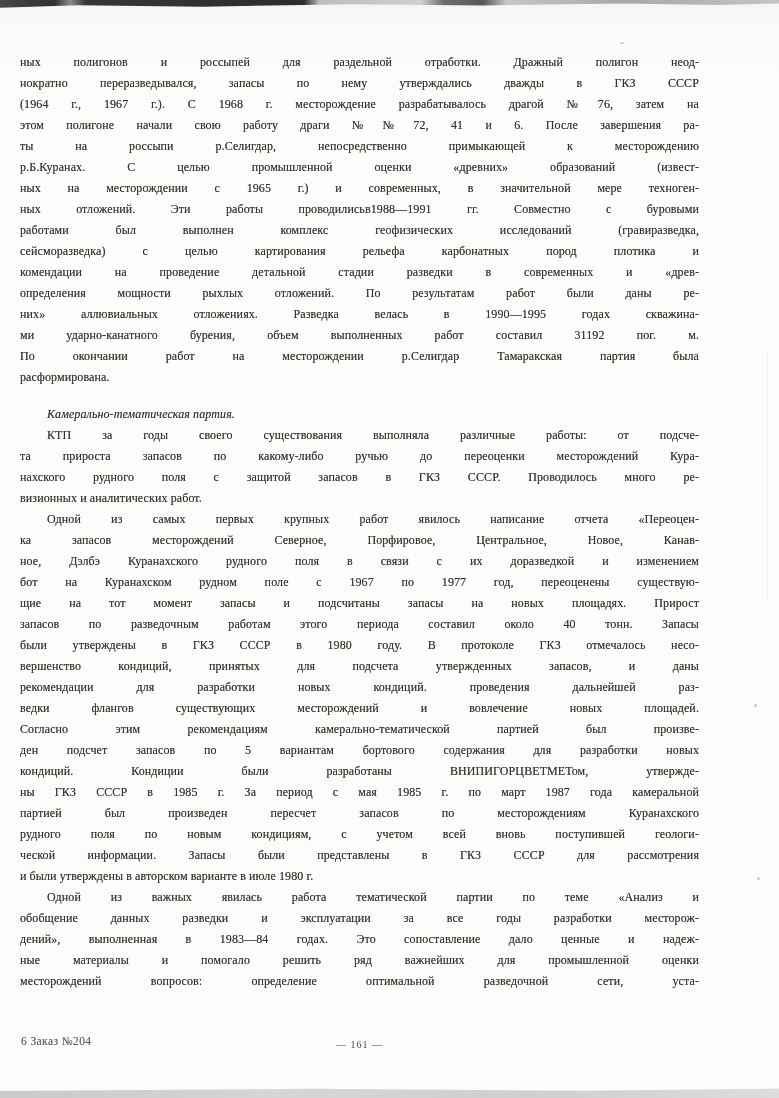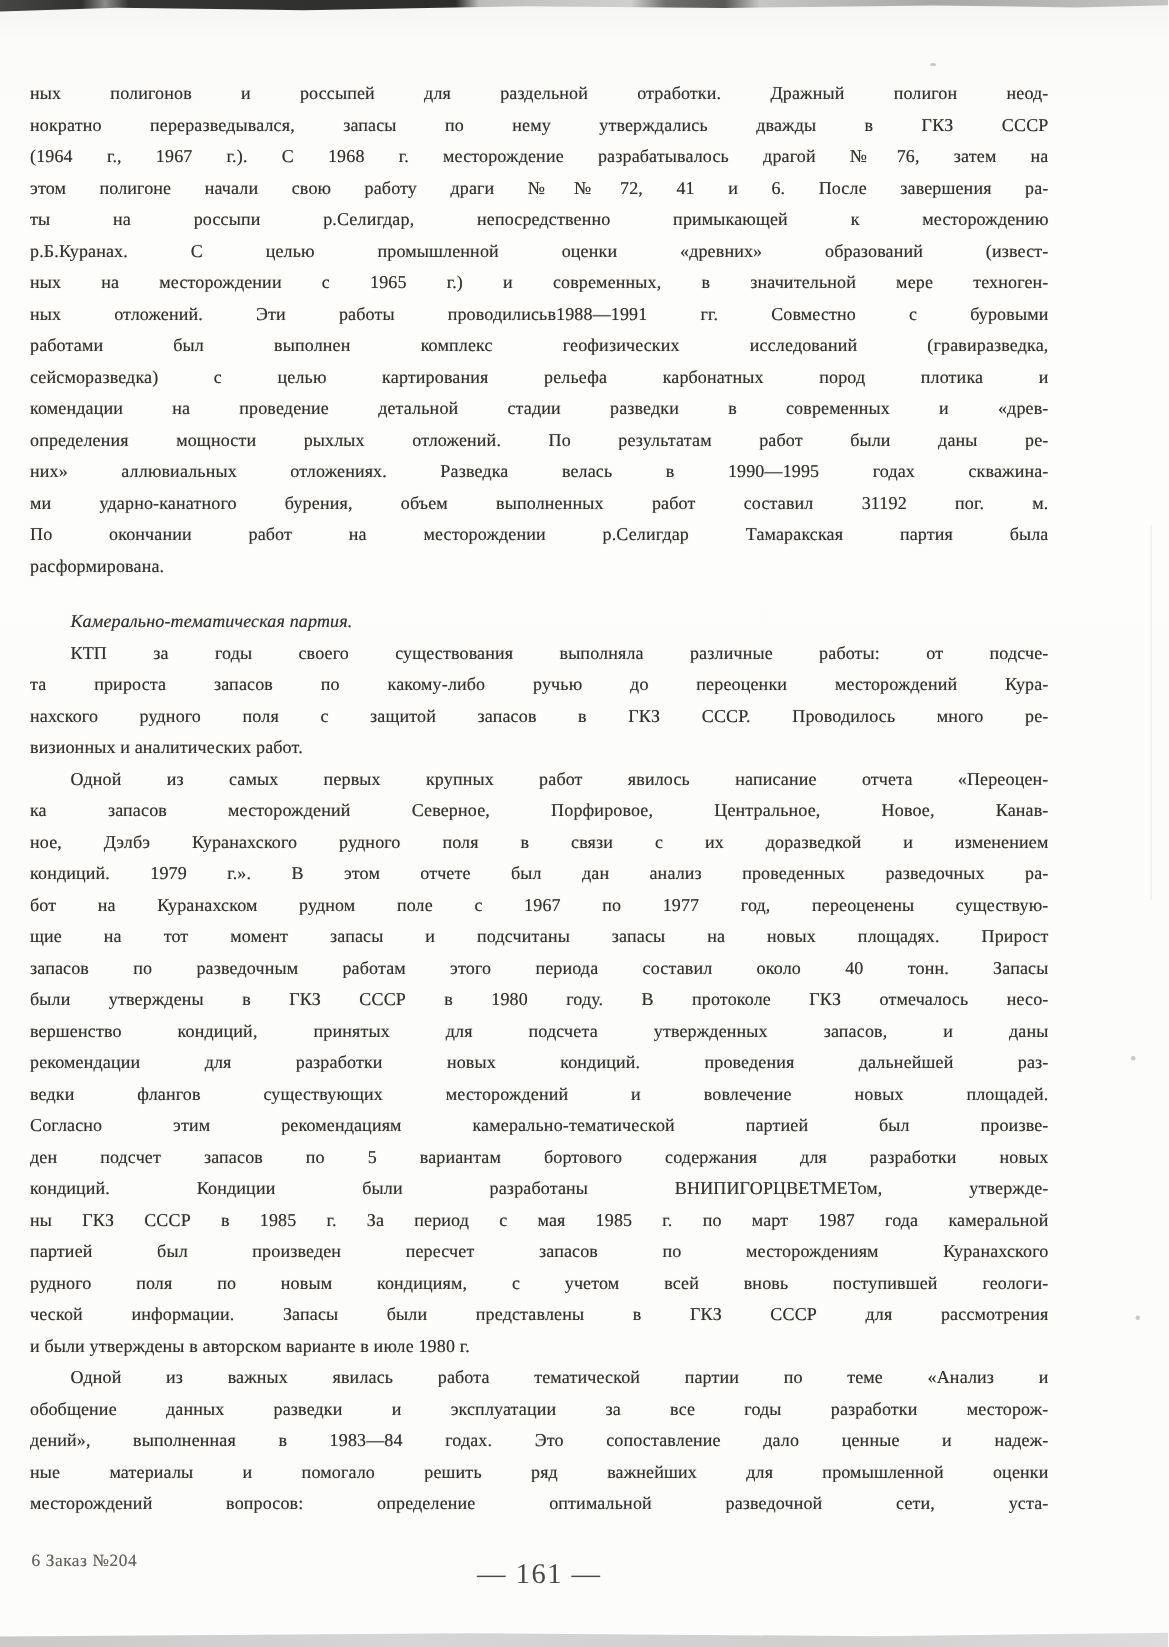--- a/index.html
+++ b/index.html
@@ -54,21 +54,21 @@
     margin-top:16px;height:21px;
     font-style:italic;text-indent:27px;
   }
   .footer-mark{
     position:absolute;left:21px;top:1035px;
     font-size:11.5px;color:#605e5a;letter-spacing:0.4px;
     text-shadow:0 0 0.4px rgba(60,58,55,0.4);
   }
   .page-number{
     position:absolute;left:20px;top:1039px;width:679px;
-    text-align:center;font-size:19px;color:#4c4a46;letter-spacing:1px;
+    text-align:center;font-size:10px;color:#4c4a46;letter-spacing:1px;
   }
 </style>
 </head>
 <body>
 
 <div class="page">
 
   <div class="scan-top"></div>
   <div class="edge-line"></div>
   <div class="speck s1"></div>
@@ -98,21 +98,20 @@
     <div class="para indent">
         <div class="line">КТП за годы своего существования выполняла различные работы: от подсче-</div>
         <div class="line">та прироста запасов по какому-либо ручью до переоценки месторождений Кура-</div>
         <div class="line">нахского рудного поля с защитой запасов в ГКЗ СССР. Проводилось много ре-</div>
         <div class="line end">визионных и аналитических работ.</div>
       </div>
     <div class="para indent">
         <div class="line">Одной из самых первых крупных работ явилось написание отчета «Переоцен-</div>
         <div class="line">ка запасов месторождений Северное, Порфировое, Центральное, Новое, Канав-</div>
         <div class="line">ное, Дэлбэ Куранахского рудного поля в связи с их доразведкой и изменением</div>
-        <div class="line">кондиций. 1979 г.». В этом отчете был дан анализ проведенных разведочных ра-</div>
         <div class="line">бот на Куранахском рудном поле с 1967 по 1977 год, переоценены существую-</div>
         <div class="line">щие на тот момент запасы и подсчитаны запасы на новых площадях. Прирост</div>
         <div class="line">запасов по разведочным работам этого периода составил около 40 тонн. Запасы</div>
         <div class="line">были утверждены в ГКЗ СССР в 1980 году. В протоколе ГКЗ отмечалось несо-</div>
         <div class="line">вершенство кондиций, принятых для подсчета утвержденных запасов, и даны</div>
         <div class="line">рекомендации для разработки новых кондиций. проведения дальнейшей раз-</div>
         <div class="line">ведки флангов существующих месторождений и вовлечение новых площадей.</div>
         <div class="line">Согласно этим рекомендациям камерально-тематической партией был произве-</div>
         <div class="line">ден подсчет запасов по 5 вариантам бортового содержания для разработки новых</div>
         <div class="line">кондиций. Кондиции были разработаны ВНИПИГОРЦВЕТМЕТом, утвержде-</div>

